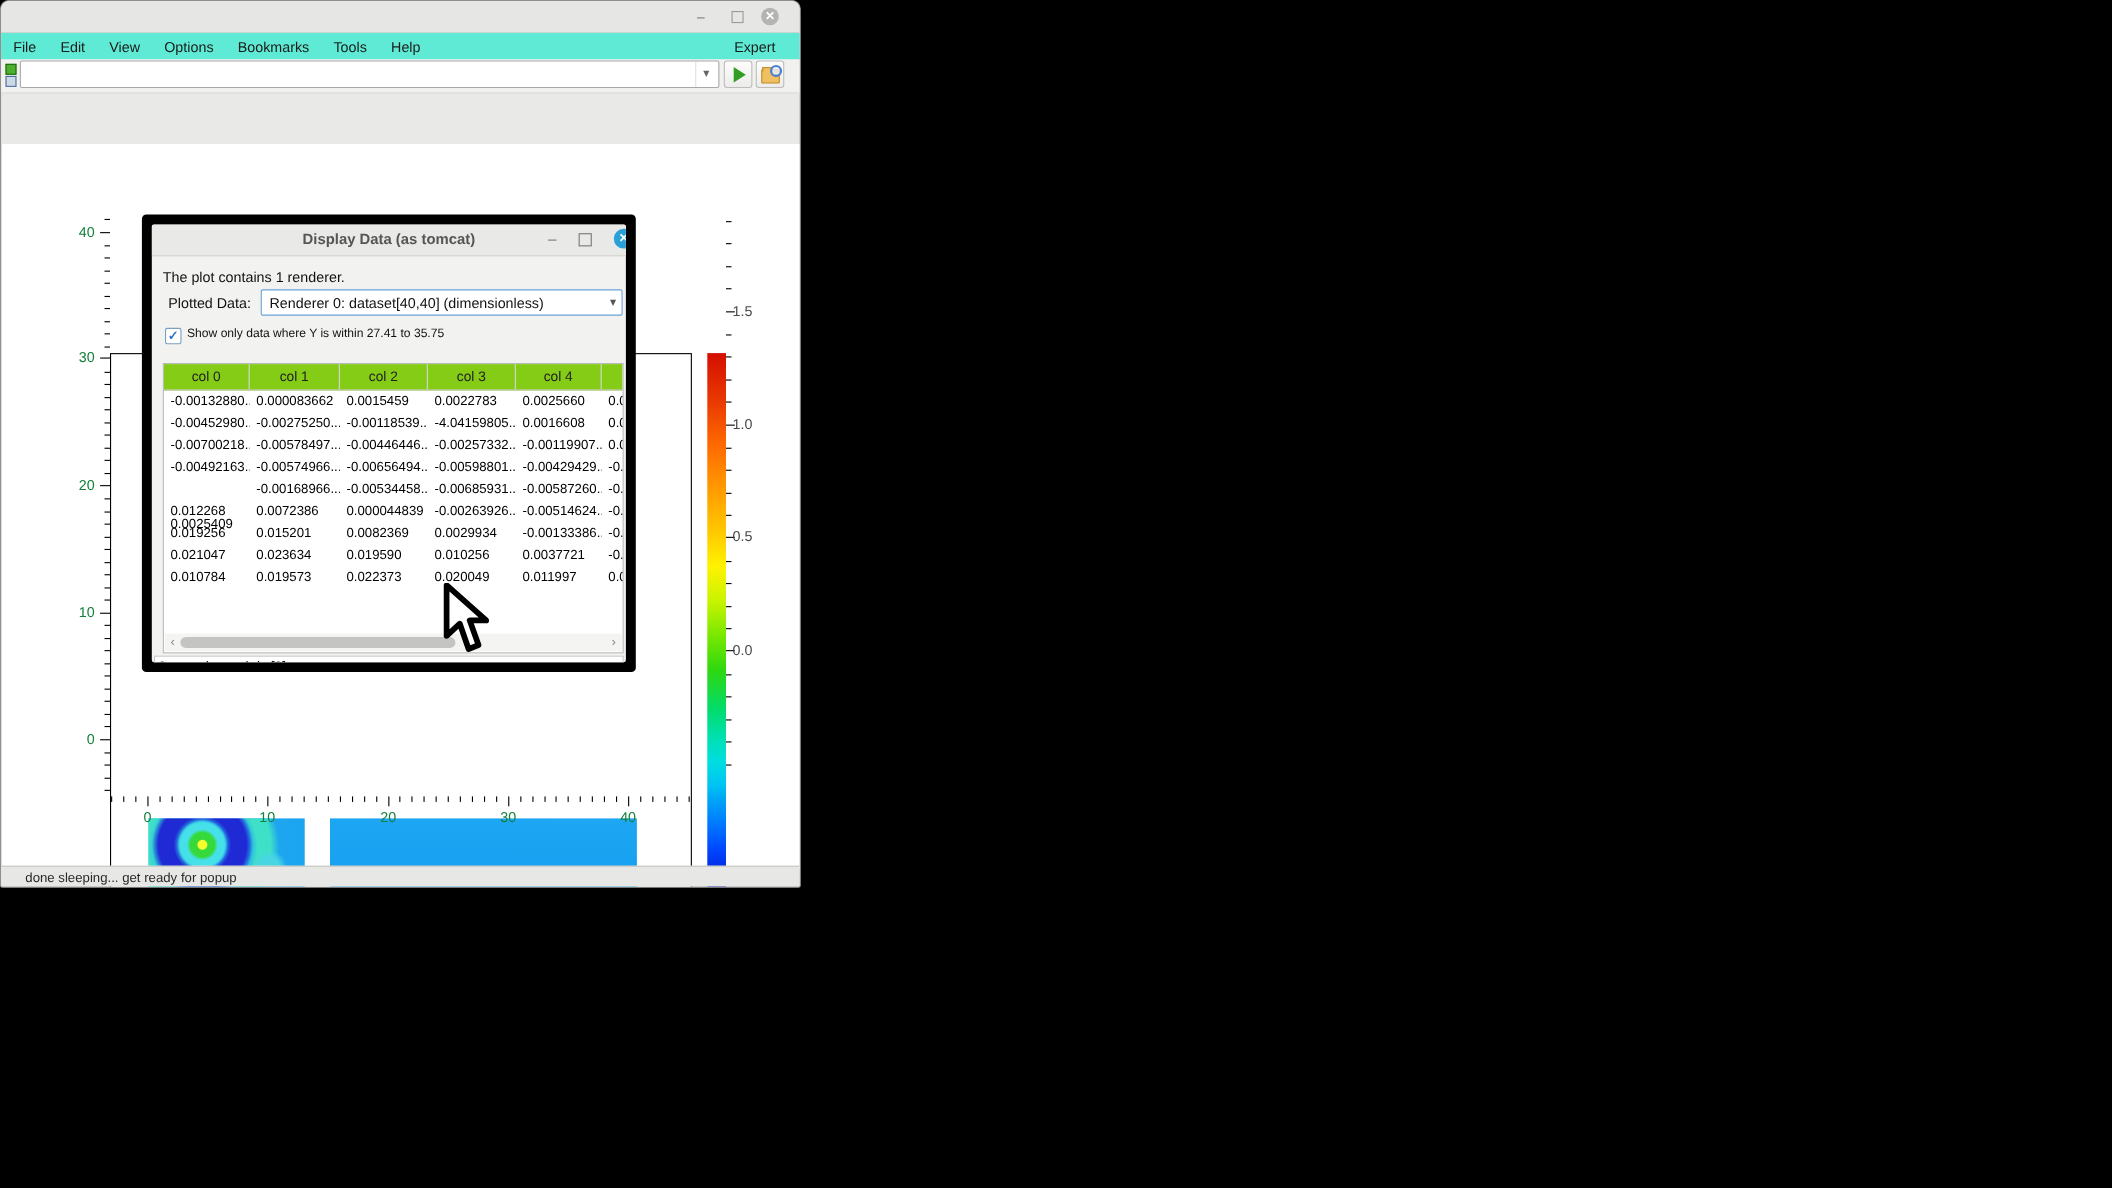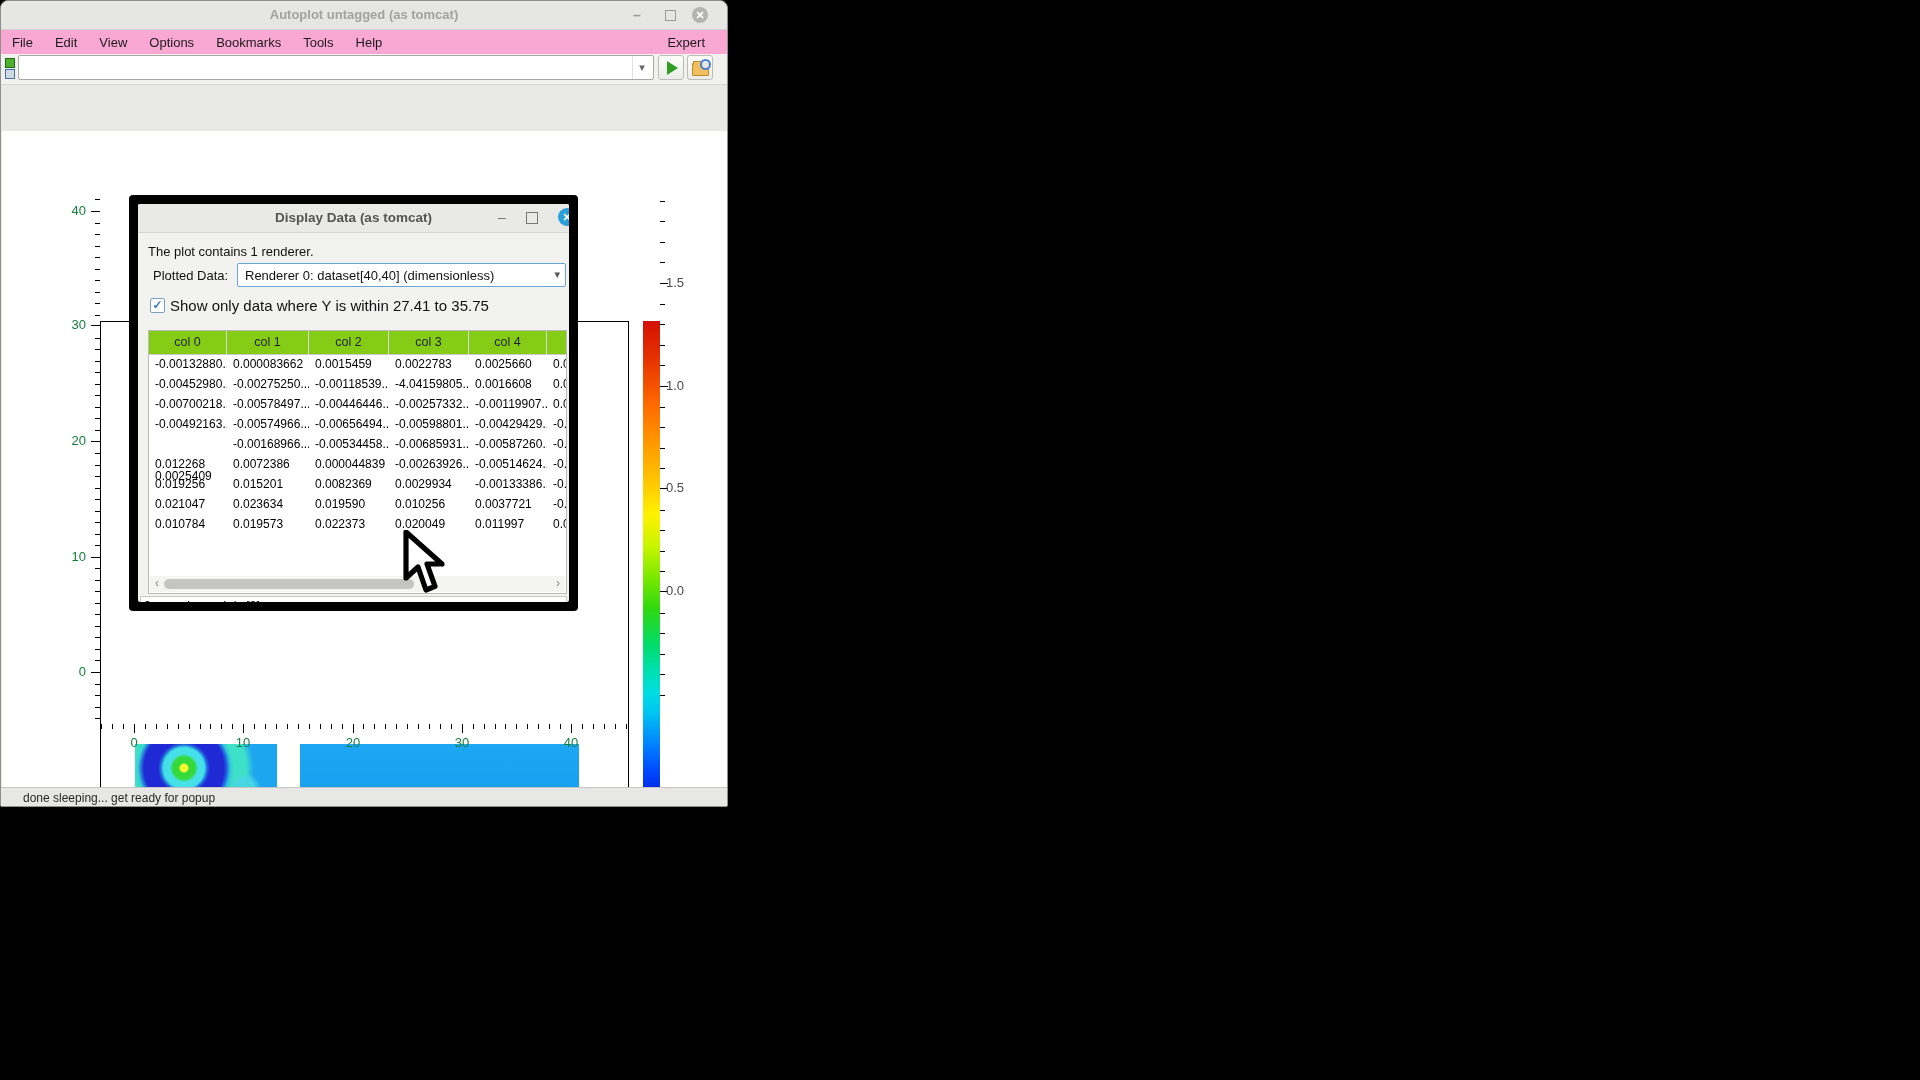--- a/index.html
+++ b/index.html
@@ -11,21 +11,21 @@
   .titlebar{position:absolute;left:0;top:0;width:100%;height:28px;background:#e6e6e4;
     border-bottom:1px solid #d2d2d0;border-radius:8px 8px 0 0;}
   .titlebar .title{position:absolute;left:0;right:0;top:6px;text-align:center;
     font-size:13px;font-weight:bold;color:#a2a2a0;}
   .winbtn{position:absolute;top:6px;width:16px;height:16px;line-height:16px;text-align:center;}
   .wb-min{left:628px;color:#9a9a98;font-size:14px;font-weight:bold;}
   .wb-max{left:661px;}
   .wb-max .sq{display:block;width:9px;height:9px;margin:3px auto;border:1.5px solid #9a9a98;}
   .wb-close{left:691px;background:#b4b4b2;border-radius:50%;color:#fff;font-size:11px;font-weight:bold;}
   
-  .menubar{position:absolute;left:0;top:29px;width:100%;height:24px;background:#f9a8d4;
+  .menubar{position:absolute;left:0;top:29px;width:100%;height:24px;background:#5eead4;
     display:flex;align-items:center;}
   .menu-item{padding:0 11px;font-size:13px;color:#1a1a1a;}
   .menubar .spacer{flex:1;}
   .expert{padding-right:22px;font-size:13px;color:#1a1a1a;}
   
   .addr-row{position:absolute;left:0;top:53px;width:100%;height:30px;background:#f1f1ef;
     border-bottom:1px solid #d8d8d6;}
   .dsicon{position:absolute;left:3px;top:2px;width:12px;height:24px;}
   .dsicon .sq1{position:absolute;left:1px;top:2px;width:8px;height:8px;background:#4caf2e;border:1px solid #1f6b12;}
   .dsicon .sq2{position:absolute;left:1px;top:13px;width:8px;height:8px;background:#cfd9e4;border:1px solid #4a6fa5;}
@@ -79,21 +79,21 @@
   .dlg-line1{position:absolute;left:10px;top:40px;font-size:13px;color:#111;}
   .dlg-plotted-label{position:absolute;left:15px;top:64px;font-size:13px;color:#111;}
   .combo{position:absolute;left:99px;top:59px;width:329px;height:24px;background:#fff;
     border:1px solid #6aa1d8;border-radius:2px;box-sizing:border-box;}
   .combo-text{position:absolute;left:7px;top:4px;font-size:13px;color:#111;white-space:nowrap;}
   .combo-chevron{position:absolute;right:5px;top:4px;color:#555;font-size:11px;}
   .chk-row{position:absolute;left:12px;top:93px;height:16px;}
   .chk{position:absolute;left:0;top:1px;width:13px;height:13px;background:#fff;
     border:1px solid #7a9fc0;border-radius:2px;color:#2e79c7;font-size:12px;font-weight:bold;
     line-height:12px;text-align:center;}
-  .chk-label{position:absolute;left:20px;top:0;font-size:15px;color:#111;white-space:nowrap;}
+  .chk-label{position:absolute;left:20px;top:0;font-size:11px;color:#111;white-space:nowrap;}
   .dtable{position:absolute;left:10px;top:126px;width:419px;height:264px;background:#fff;
     border:1px solid #b9b9b7;box-sizing:border-box;overflow:hidden;}
   .thead{position:absolute;left:0;top:0;width:100%;height:23px;background:#84cc16;
     border-bottom:1px solid #c9c9c7;display:flex;}
   .th{height:23px;line-height:23px;text-align:center;font-size:12.5px;color:#222;
     border-right:1px solid #d8d8d6;box-sizing:border-box;flex:none;}
   .tbody{position:absolute;left:0;top:23px;width:100%;}
   .tr{display:flex;height:20px;}
   .td{height:20px;line-height:20px;font-size:12px;color:#000;padding-left:6px;
     box-sizing:border-box;flex:none;white-space:nowrap;overflow:hidden;}
@@ -112,21 +112,20 @@
   
   .cursor{position:absolute;left:400px;top:530px;z-index:50;}
 </style>
 </head>
 <body>
 
 <div id="screen">
   <div id="app">
 
     <div class="titlebar">
-      <div class="title">Autoplot untagged (as tomcat)</div>
       <div class="winbtn wb-min">–</div>
       <div class="winbtn wb-max">
           <span class="sq"></span>
         </div>
       <div class="winbtn wb-close">✕</div>
     </div>
 
     <div class="menubar">
       <span class="spacer" id="menu-items" style="flex:none;display:flex;">
           <span class="menu-item">File</span>

